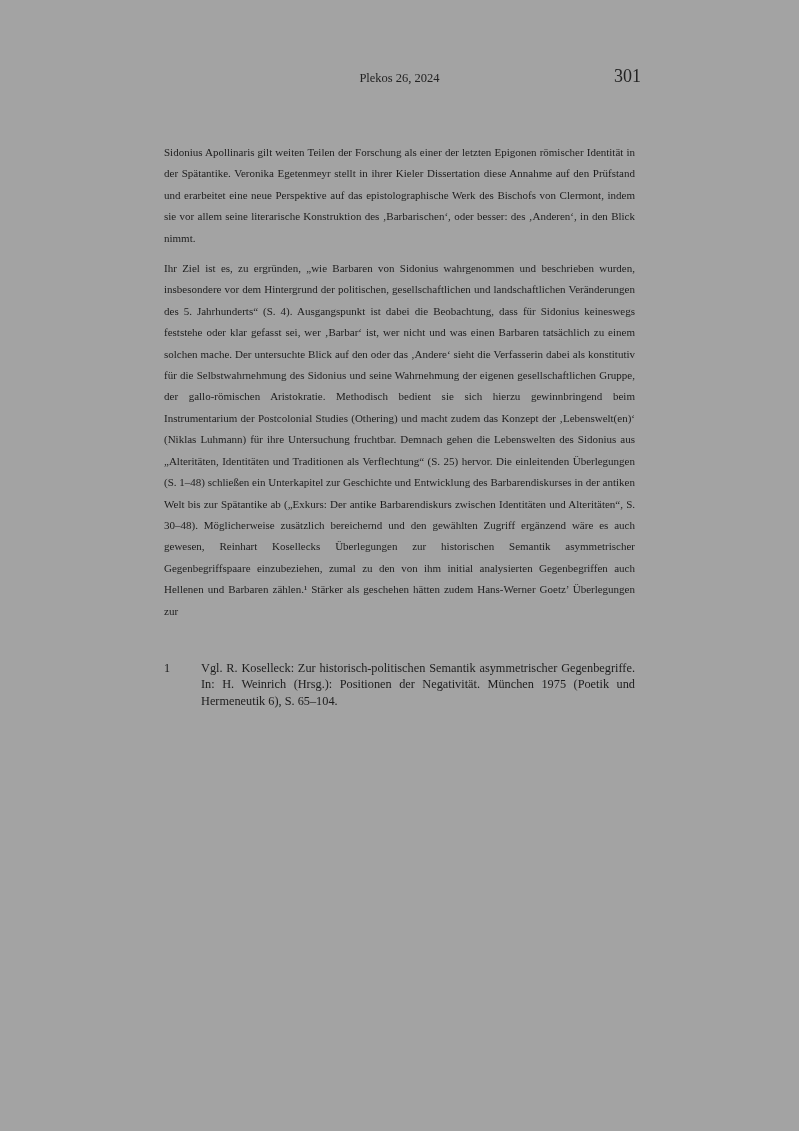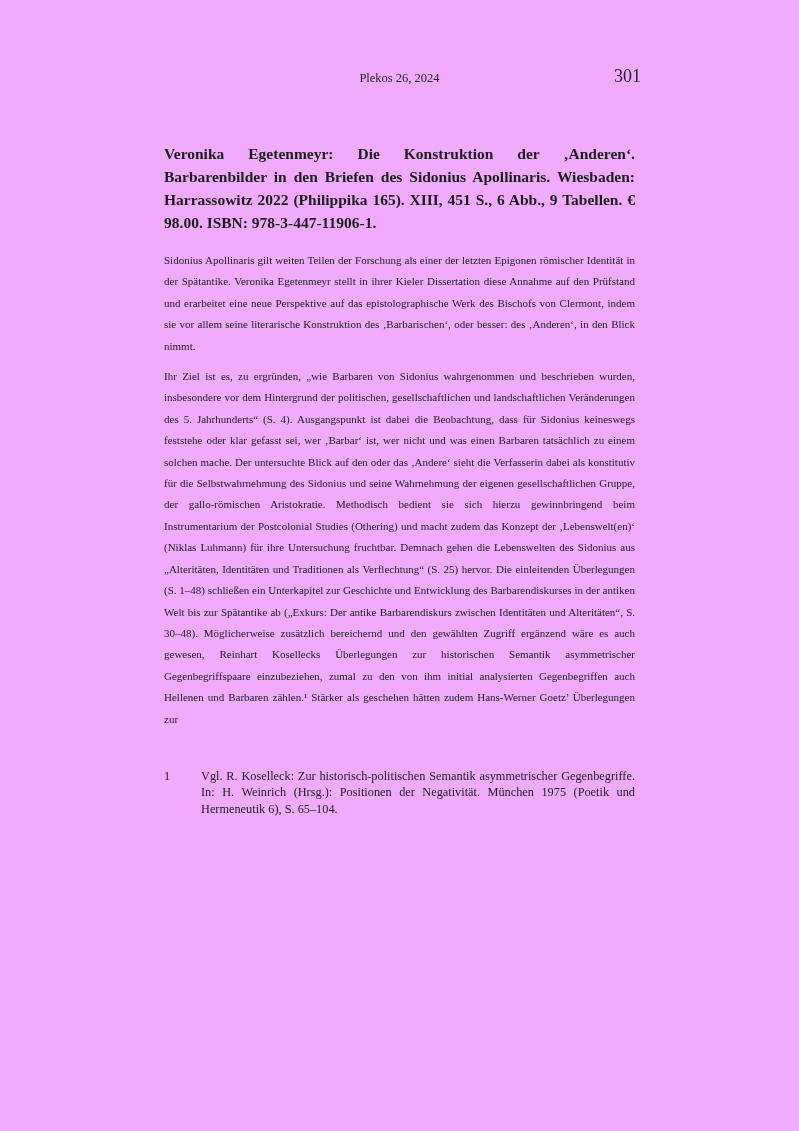--- a/index.html
+++ b/index.html
@@ -12,21 +12,21 @@
       width: 799px;
       height: 1131px;
       font-family: "Liberation Serif", "DejaVu Serif", serif;
       color: #1c1c1c;
       overflow: hidden;
     }
     .page {
       width: 799px;
       height: 1131px;
       padding: 70px 164px 0 164px;
-      background: #f0abfc;
+      background: #a3a3a3;
     }
     .page-header {
       position: relative;
       text-align: center;
       font-size: 12.5px;
       line-height: 16px;
       height: 16px;
       margin-bottom: 56px;
       color: #222222;
     }
@@ -75,21 +75,20 @@
 
 <div class="page">
 
   <header class="page-header">
     <span class="journal-line">Plekos 26, 2024</span>
     <span class="page-number">301</span>
   </header>
 
   <main>
 
-    <p class="review-heading">Veronika Egetenmeyr: Die Konstruktion der ‚Anderen‘. Barbarenbilder in den Briefen des Sidonius Apollinaris. Wiesbaden: Harrassowitz 2022 (Philippika 165). XIII, 451 S., 6 Abb., 9 Tabellen. € 98.00. ISBN: 978-3-447-11906-1.</p>
 
     <p class="para">Sidonius Apollinaris gilt weiten Teilen der Forschung als einer der letzten Epigonen römischer Identität in der Spätantike. Veronika Egetenmeyr stellt in ihrer Kieler Dissertation diese Annahme auf den Prüfstand und erarbeitet eine neue Perspektive auf das epistolographische Werk des Bischofs von Clermont, indem sie vor allem seine literarische Konstruktion des ‚Barbarischen‘, oder besser: des ‚Anderen‘, in den Blick nimmt.</p>
 
     <p class="para">Ihr Ziel ist es, zu ergründen, „wie Barbaren von Sidonius wahrgenommen und beschrieben wurden, insbesondere vor dem Hintergrund der politischen, gesellschaftlichen und landschaftlichen Veränderungen des 5. Jahrhunderts“ (S. 4). Ausgangspunkt ist dabei die Beobachtung, dass für Sidonius keineswegs feststehe oder klar gefasst sei, wer ‚Barbar‘ ist, wer nicht und was einen Barbaren tatsächlich zu einem solchen mache. Der untersuchte Blick auf den oder das ‚Andere‘ sieht die Verfasserin dabei als konstitutiv für die Selbstwahrnehmung des Sidonius und seine Wahrnehmung der eigenen gesellschaftlichen Gruppe, der gallo-römischen Aristokratie. Methodisch bedient sie sich hierzu gewinnbringend beim Instrumentarium der Postcolonial Studies (Othering) und macht zudem das Konzept der ‚Lebenswelt(en)‘ (Niklas Luhmann) für ihre Untersuchung fruchtbar. Demnach gehen die Lebenswelten des Sidonius aus „Alteritäten, Identitäten und Traditionen als Verflechtung“ (S. 25) hervor. Die einleitenden Überlegungen (S. 1–48) schließen ein Unterkapitel zur Geschichte und Entwicklung des Barbarendiskurses in der antiken Welt bis zur Spätantike ab („Exkurs: Der antike Barbarendiskurs zwischen Identitäten und Alteritäten“, S. 30–48). Möglicherweise zusätzlich bereichernd und den gewählten Zugriff ergänzend wäre es auch gewesen, Reinhart Kosellecks Überlegungen zur historischen Semantik asymmetrischer Gegenbegriffspaare einzubeziehen, zumal zu den von ihm initial analysierten Gegenbegriffen auch Hellenen und Barbaren zählen.¹ Stärker als geschehen hätten zudem Hans-Werner Goetz’ Überlegungen zur</p>
 
     <div class="footnote">
       <span class="fn-num">1</span>
       <span class="fn-text">Vgl. R. Koselleck: Zur historisch-politischen Semantik asymmetrischer Gegenbegriffe. In: H. Weinrich (Hrsg.): Positionen der Negativität. München 1975 (Poetik und Hermeneutik 6), S. 65–104.</span>
     </div>
 

